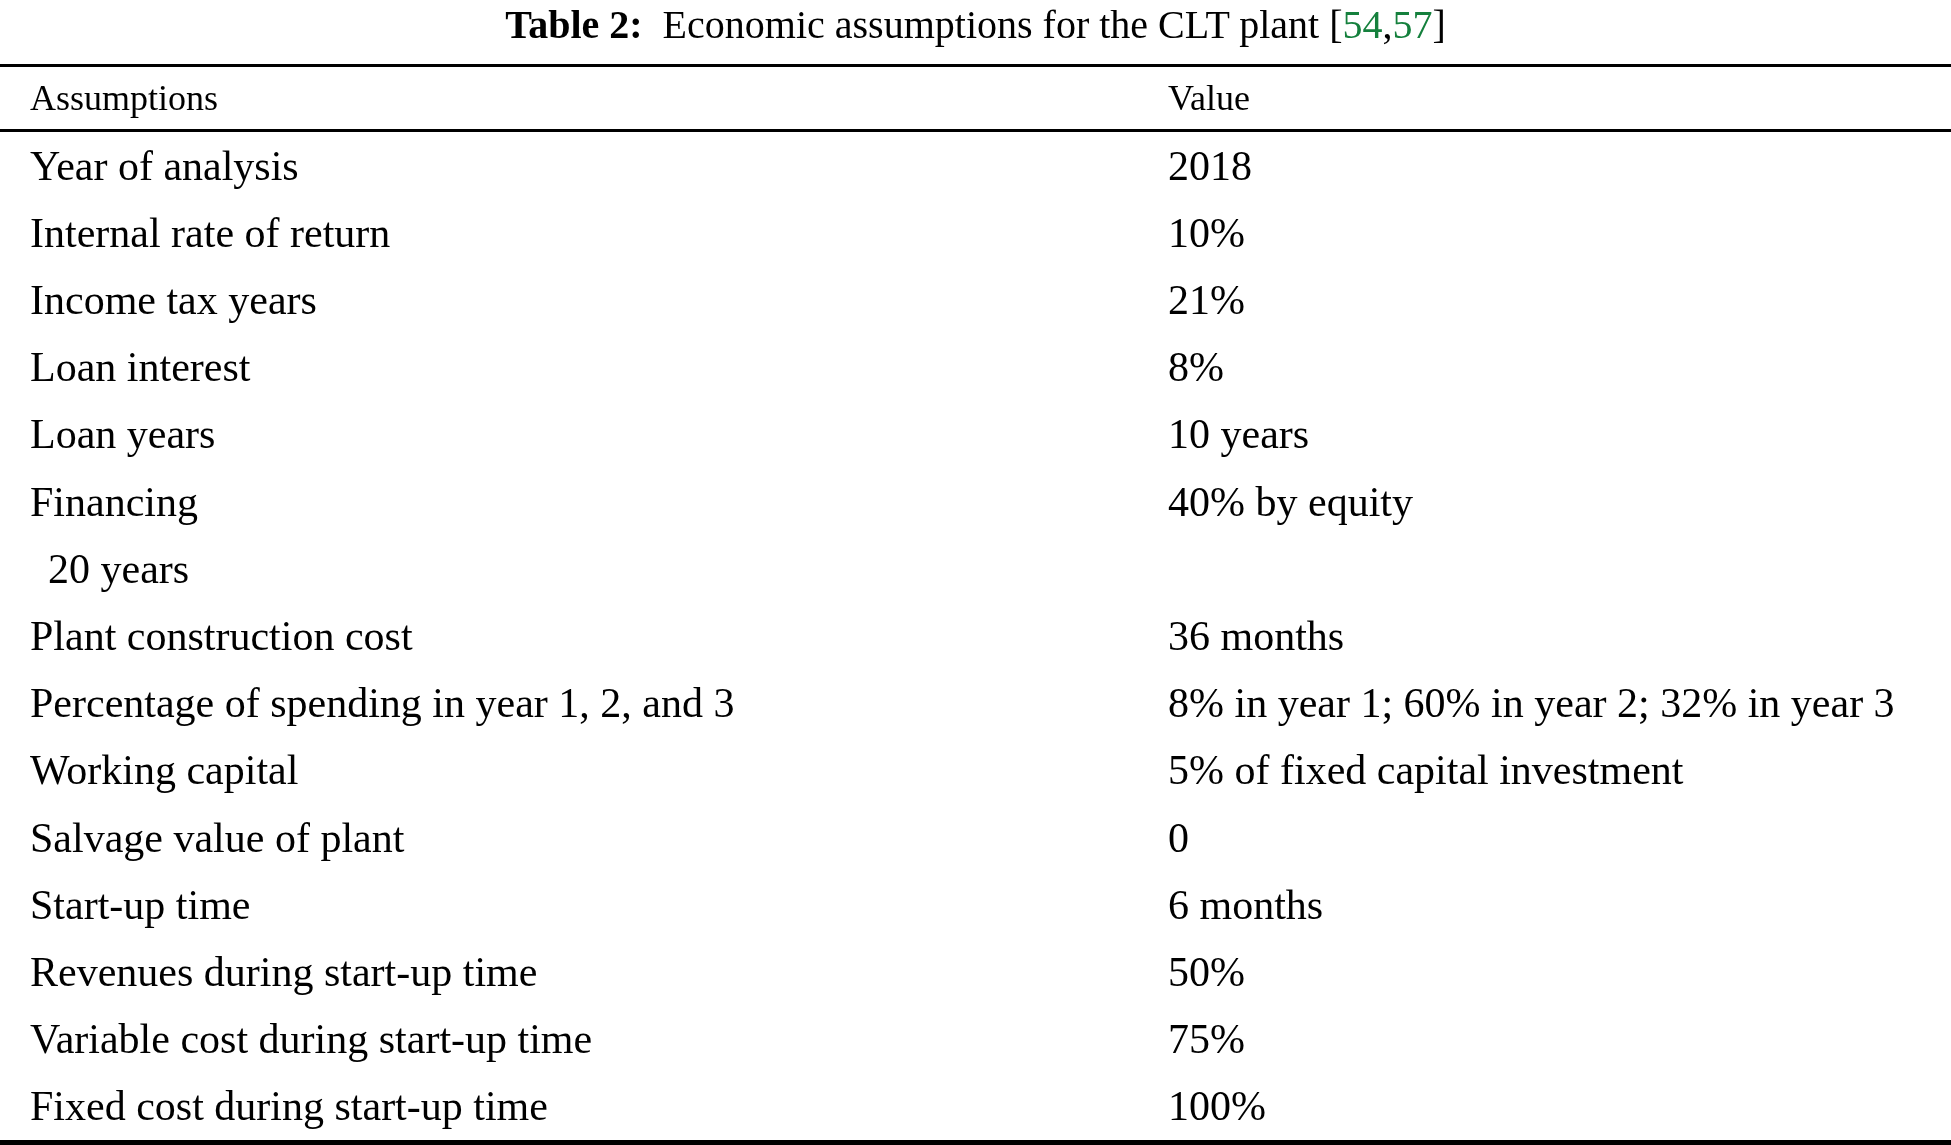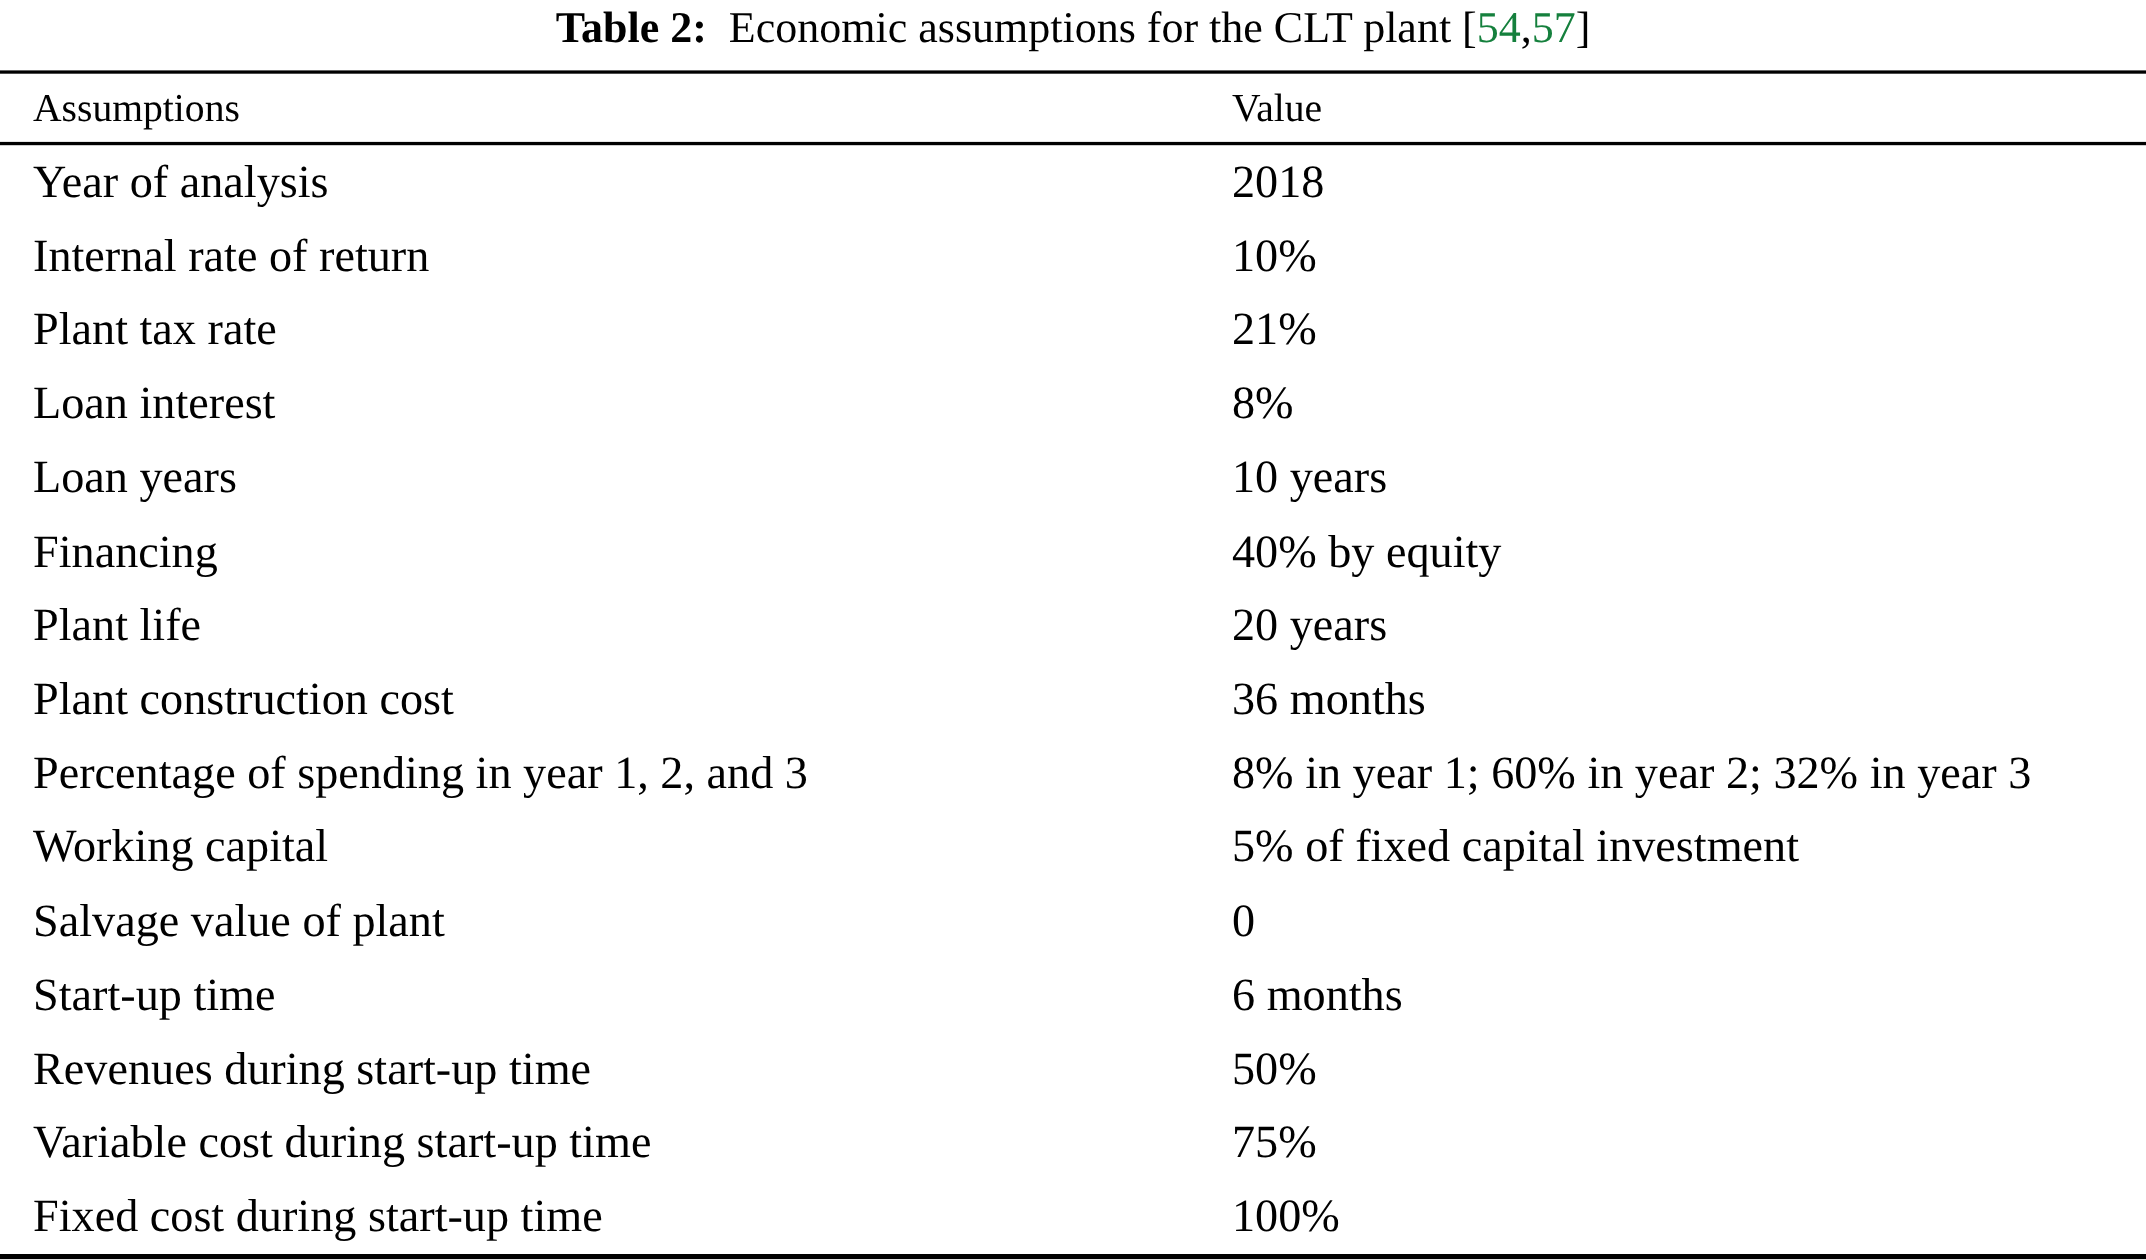--- a/index.html
+++ b/index.html
@@ -63,21 +63,21 @@
     flex-direction: column;
   }
   .trow {
     flex: 1 1 0;
     display: grid;
     grid-template-columns: 1120px 1fr;
     align-items: center;
     font-size: 42px;
   }
   .c1 { padding-left: 30px; white-space: nowrap; }
-  .c2 { white-space: nowrap; }
+  .c2 { white-space: nowrap; margin-left: 48px; }
 </style>
 </head>
 <body>
 
 <div class="page">
 
   <div class="caption">
     <span class="bold">Table 2:</span><span class="gap"></span><span> Economic assumptions for the CLT plant </span><span>[</span><span class="cite-ref">54</span><span>,</span><span class="cite-ref">57</span><span>]</span>
   </div>
 
@@ -93,37 +93,36 @@
   <div class="tbody">
     <div class="trow">
       <div class="c1">Year of analysis</div>
       <div class="c2">2018</div>
     </div>
     <div class="trow">
       <div class="c1">Internal rate of return</div>
       <div class="c2">10%</div>
     </div>
     <div class="trow">
-      <div class="c1">Plant tax rate</div>
+      <div class="c1">Income tax years</div>
       <div class="c2">21%</div>
     </div>
     <div class="trow">
       <div class="c1">Loan interest</div>
       <div class="c2">8%</div>
     </div>
     <div class="trow">
       <div class="c1">Loan years</div>
       <div class="c2">10 years</div>
     </div>
     <div class="trow">
       <div class="c1">Financing</div>
       <div class="c2">40% by equity</div>
     </div>
     <div class="trow">
-      <div class="c1">Plant life</div>
       <div class="c2">20 years</div>
     </div>
     <div class="trow">
       <div class="c1">Plant construction cost</div>
       <div class="c2">36 months</div>
     </div>
     <div class="trow">
       <div class="c1">Percentage of spending in year 1, 2, and 3</div>
       <div class="c2">8% in year 1; 60% in year 2; 32% in year 3</div>
     </div>

